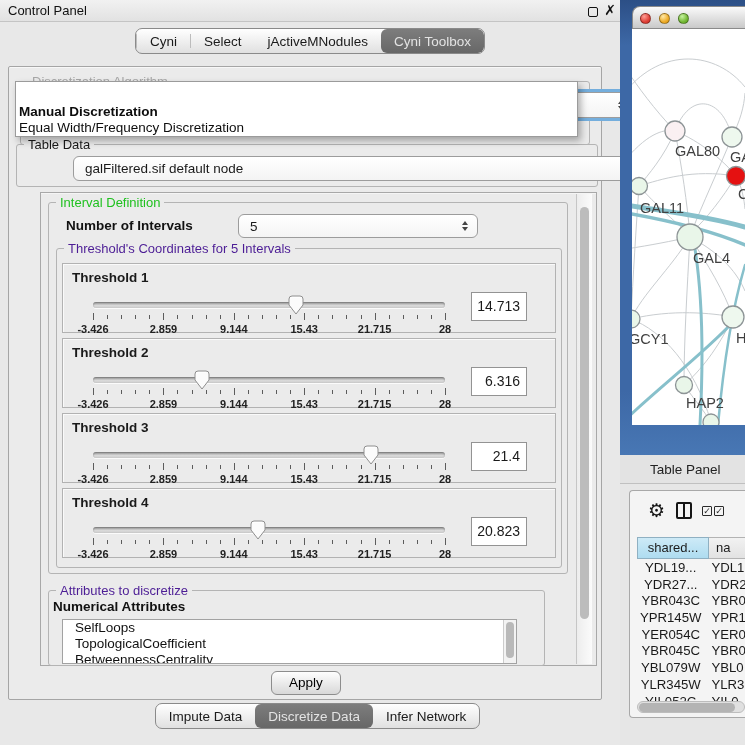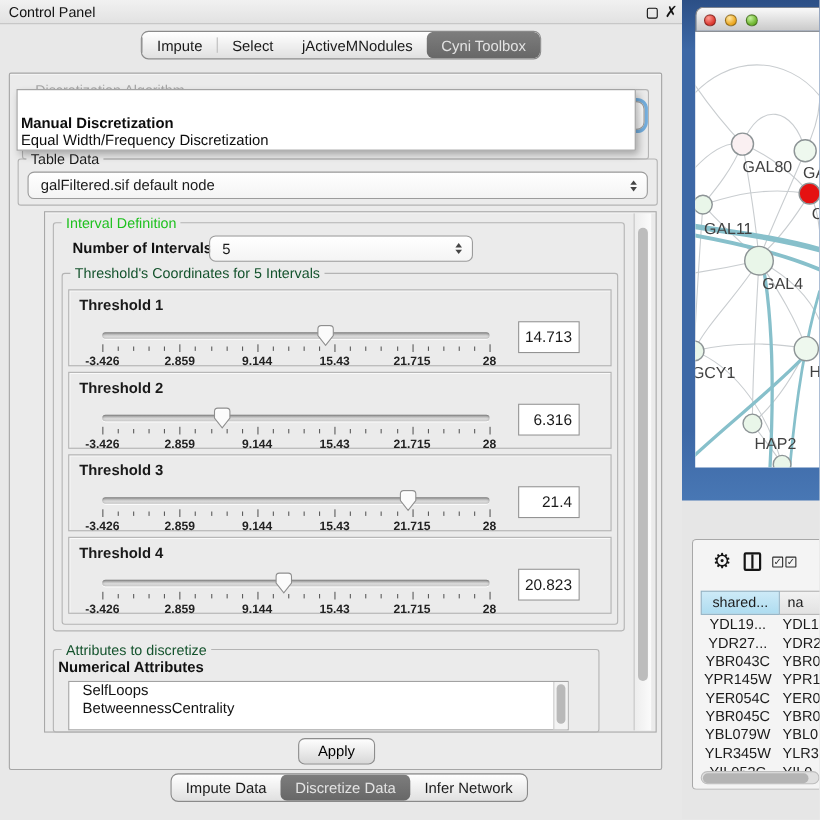--- a/index.html
+++ b/index.html
@@ -17,23 +17,23 @@
   .tabbar { display:inline-flex; align-items:stretch; height:26px; border:1px solid #8a8a8a; border-radius:7px; background:linear-gradient(#ffffff,#e0e0e0); overflow:hidden; }
   .tab { display:flex; align-items:center; padding:0 13px; font-size:13.5px; color:#1a1a1a; white-space:nowrap; }
   .tab.selected { background:linear-gradient(#7d7d7d,#676767); color:#e3e3e3; border-radius:6px; }
   .tabsep { width:1px; background:#bcbcbc; margin:5px 0; }
   .net-icon { margin-right:6px; }
 
   .outer-panel { position:absolute; left:8px; top:66px; width:594px; height:634px; background:#ebebeb; border:1px solid #a5a5a5; border-radius:2px; box-shadow:inset 0 1px 0 #f7f7f7; }
 
   .group { position:absolute; border:1px solid #b4b4b4; border-radius:3px; }
   .gtitle { position:absolute; top:-8px; left:7px; background:#ebebeb; padding:0 4px; font-size:13px; line-height:15px; white-space:nowrap; }
-  .g-gray { color:#a6a6a6; } .g-green { color:#1fc11f; } .g-blue { color:#14532d; } .g-black { color:#1a1a1a; }
-
-  .combo { position:absolute; display:flex; align-items:center; background:linear-gradient(#ffffff,#f4f4f4); border:1px solid #9c9c9c; border-radius:6px; font-size:13.5px; }
+  .g-gray { color:#a6a6a6; } .g-green { color:#1fc11f; } .g-blue { color:#4c1d95; } .g-black { color:#1a1a1a; }
+
+  .combo { position:absolute; display:flex; align-items:center; background:linear-gradient(#ffffff,#f4f4f4); border:1px solid #9c9c9c; border-radius:6px; font-size:13.5px;margin-left:48px; }
   .combo .ctext { padding-left:11px; }
   .spin { margin-left:auto; margin-right:9px; display:flex; flex-direction:column; gap:2px; }
   .spin i { display:block; width:0; height:0; border-left:3.5px solid transparent; border-right:3.5px solid transparent; }
   .spin .up { border-bottom:4px solid #444; }
   .spin .dn { border-top:4px solid #444; }
   .focusring { box-shadow:0 0 0 3px #74aedd; border-radius:7px; }
 
   .popup { position:absolute; left:15px; top:81px; width:563px; height:56px; background:#fff; border:1px solid #9b9b9b; box-shadow:3px 4px 7px rgba(0,0,0,.30); z-index:50; }
   .popup .hint { position:absolute; left:0; top:3px; width:100%; text-align:center; color:#b7b7b7; font-size:13.5px; }
   .popup .opt { position:absolute; left:3px; font-size:13.5px; color:#0d0d0d; white-space:nowrap; }
@@ -104,21 +104,21 @@
   <div class="titlebar">
     <span class="wtitle">Control Panel</span>
     <span class="float-icon"></span>
     <span class="close-icon">✗</span>
   </div>
 
   <div class="tabsrow">
     <div class="tabbar">
       <div class="tabsep"></div>
       <div class="tab">
-          <span>Impute</span>
+          <span>Cyni</span>
         </div>
       <div class="tabsep"></div>
       <div class="tab">
           <span>Select</span>
         </div>
       <div class="tab">
           <span>jActiveMNodules</span>
         </div>
       <div class="tab selected">
           <span>Cyni Toolbox</span>
@@ -364,20 +364,21 @@
     <div class="tvalue">20.823</div>
   </div>
     </div>
 
   <div class="group" style="left:48px; top:590px; width:497px; height:76px;">
     <span class="gtitle g-blue">Attributes to discretize</span>
   </div>
   <span class="nlabel" style="left:53px; top:599px;">Numerical Attributes</span>
   <div class="attr-list">
       <div class="attr-item">SelfLoops</div>
+      <div class="attr-item">TopologicalCoefficient</div>
       <div class="attr-item">BetweennessCentrality</div>
     </div>
   <div class="lscroll">
       <span class="lthumb"></span>
     </div>
 
   <button class="apply-btn">Apply</button>
 
   <div class="bottomtabs">
     <div class="tabbar">
@@ -446,20 +447,23 @@
           <text x="106" y="170" font-size="14.5" fill="#414141" font-family="&quot;Liberation Sans&quot;, sans-serif">C</text>
           <text x="8" y="184" font-size="14.5" fill="#414141" font-family="&quot;Liberation Sans&quot;, sans-serif">GAL11</text>
           <text x="61" y="234" font-size="14.5" fill="#414141" font-family="&quot;Liberation Sans&quot;, sans-serif">GAL4</text>
           <text x="-3" y="315" font-size="14.5" fill="#414141" font-family="&quot;Liberation Sans&quot;, sans-serif">GCY1</text>
           <text x="104" y="314" font-size="14.5" fill="#414141" font-family="&quot;Liberation Sans&quot;, sans-serif">H</text>
           <text x="54" y="379" font-size="14.5" fill="#414141" font-family="&quot;Liberation Sans&quot;, sans-serif">HAP2</text>
         </svg>
     </div>
   </div>
 
+  <div class="tp-header">
+    <span>Table Panel</span>
+  </div>
 
   <div class="tp-box">
     <span class="gear">⚙</span>
     <span class="colsicon"></span>
     <span class="cb cb1">✓</span>
     <span class="cb cb2">✓</span>
 
     <div class="thead">
       <div class="th th1">shared...</div>
       <div class="th th2">na</div>

